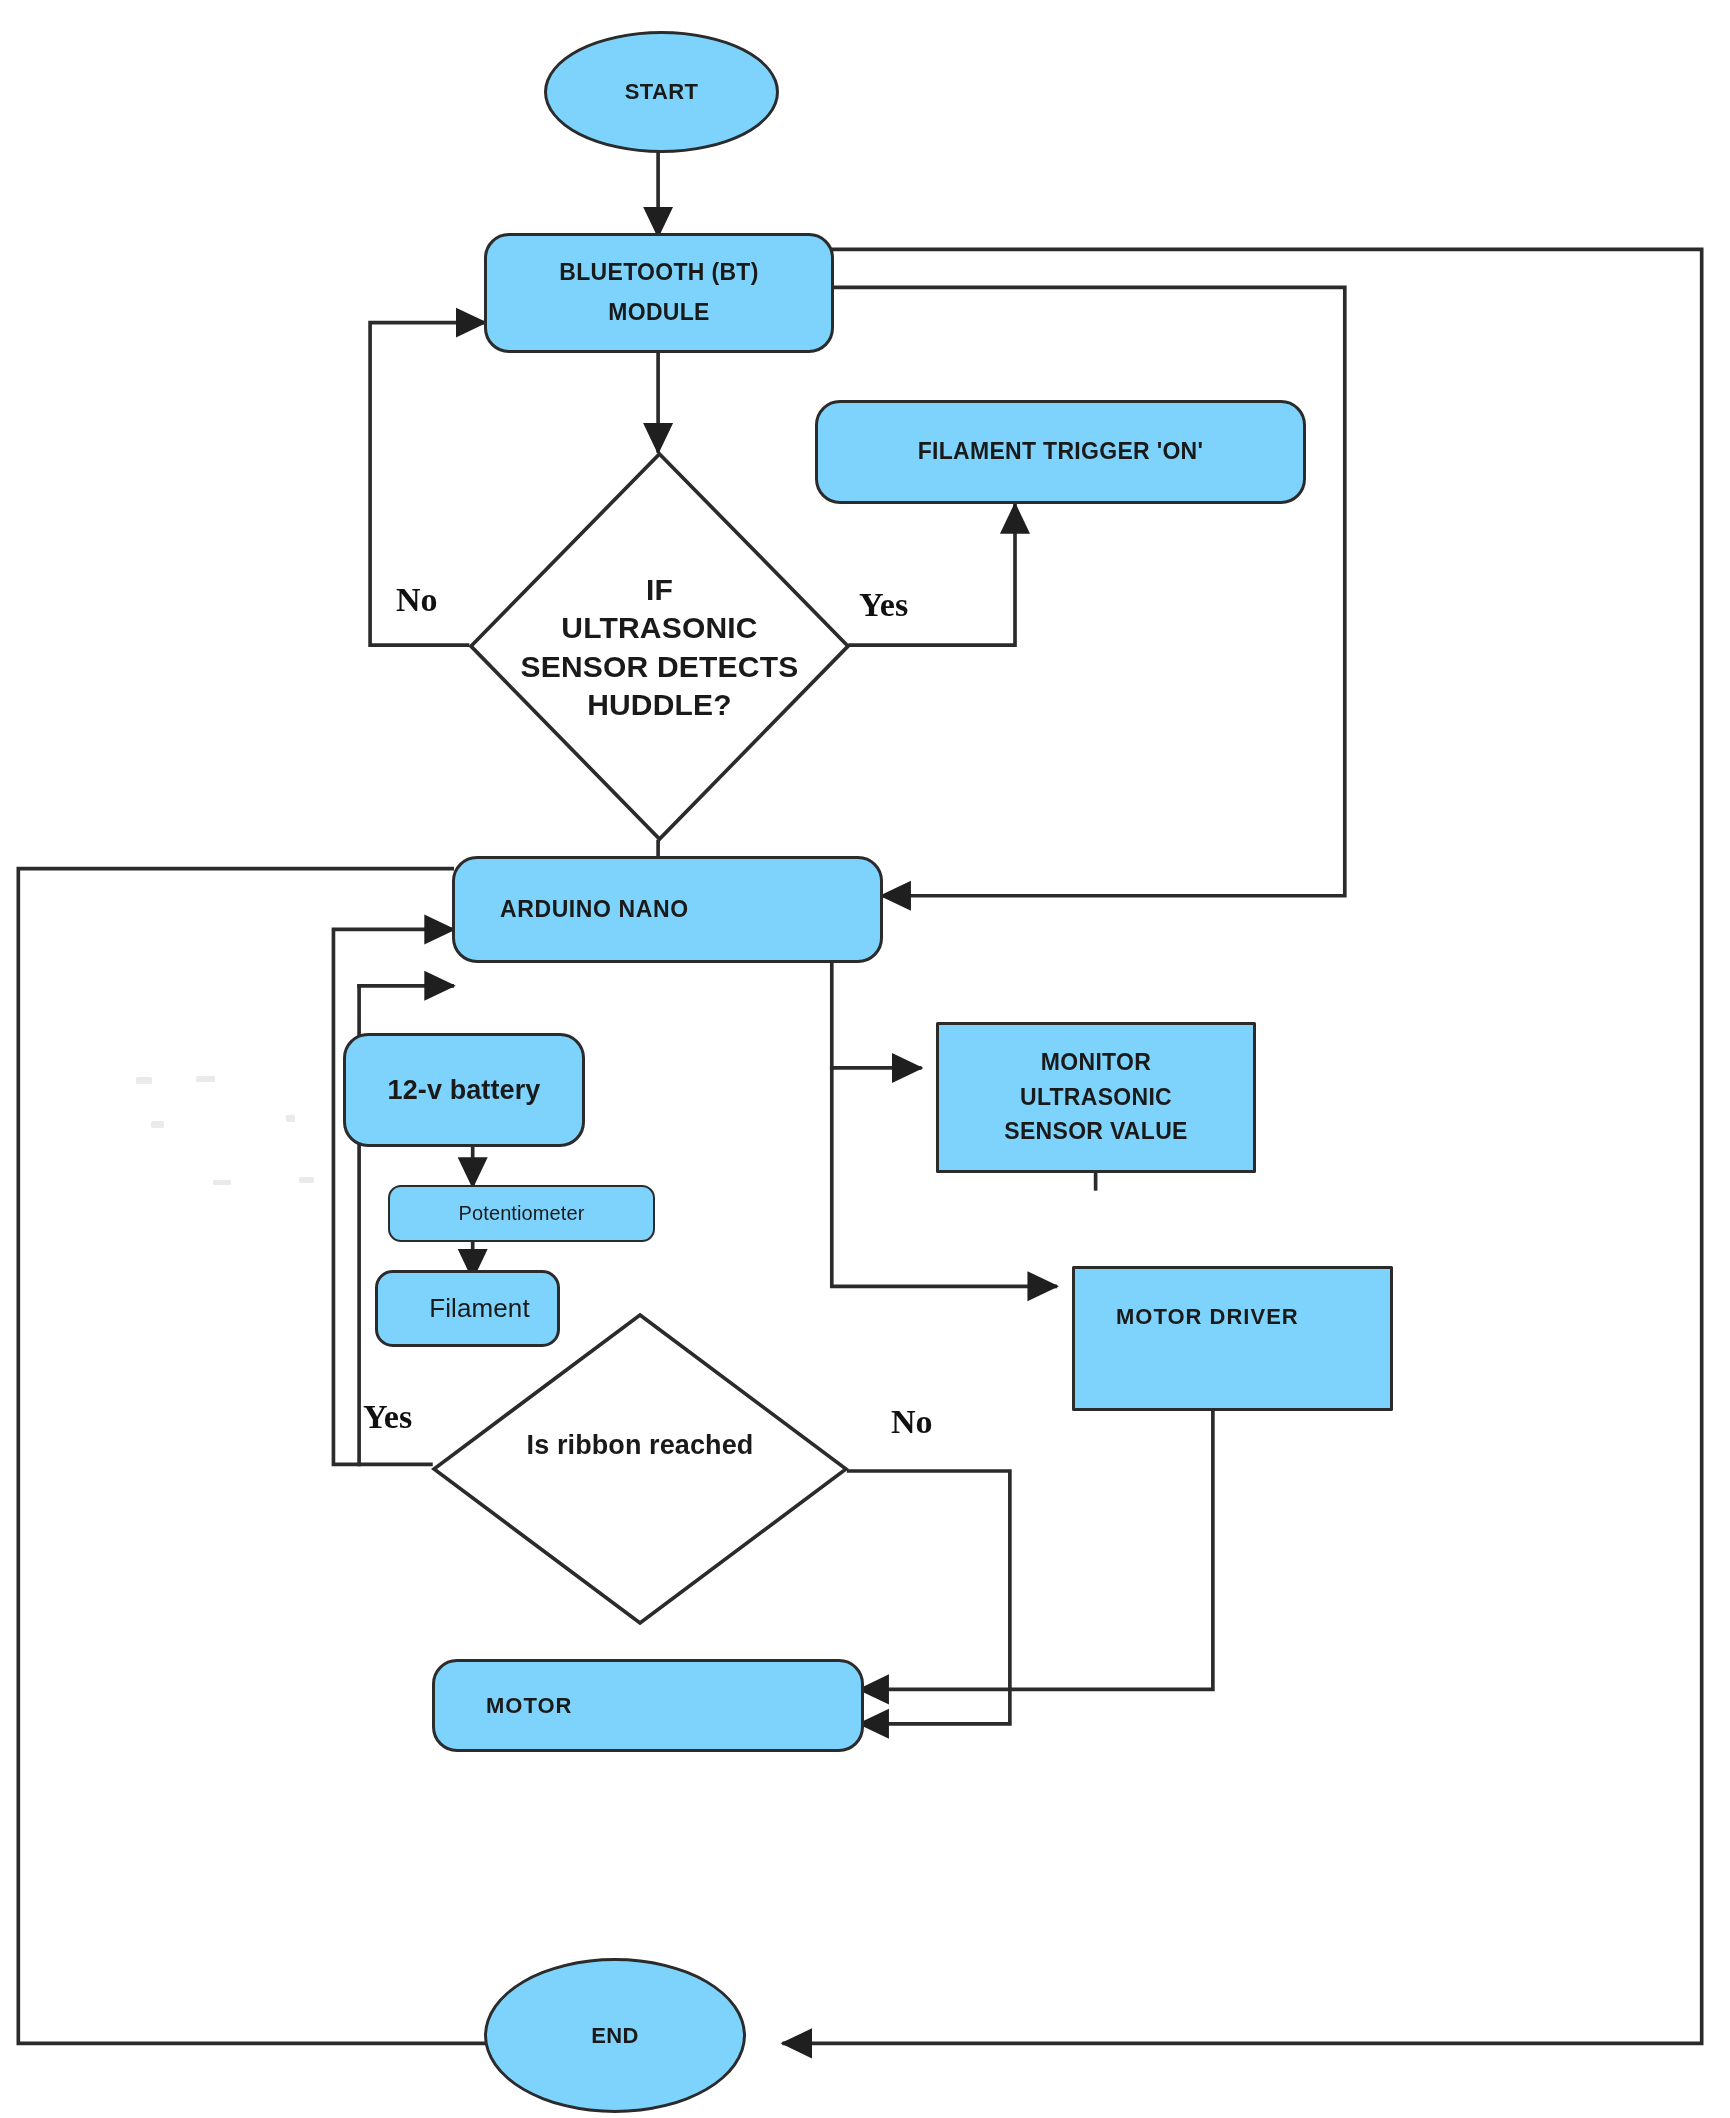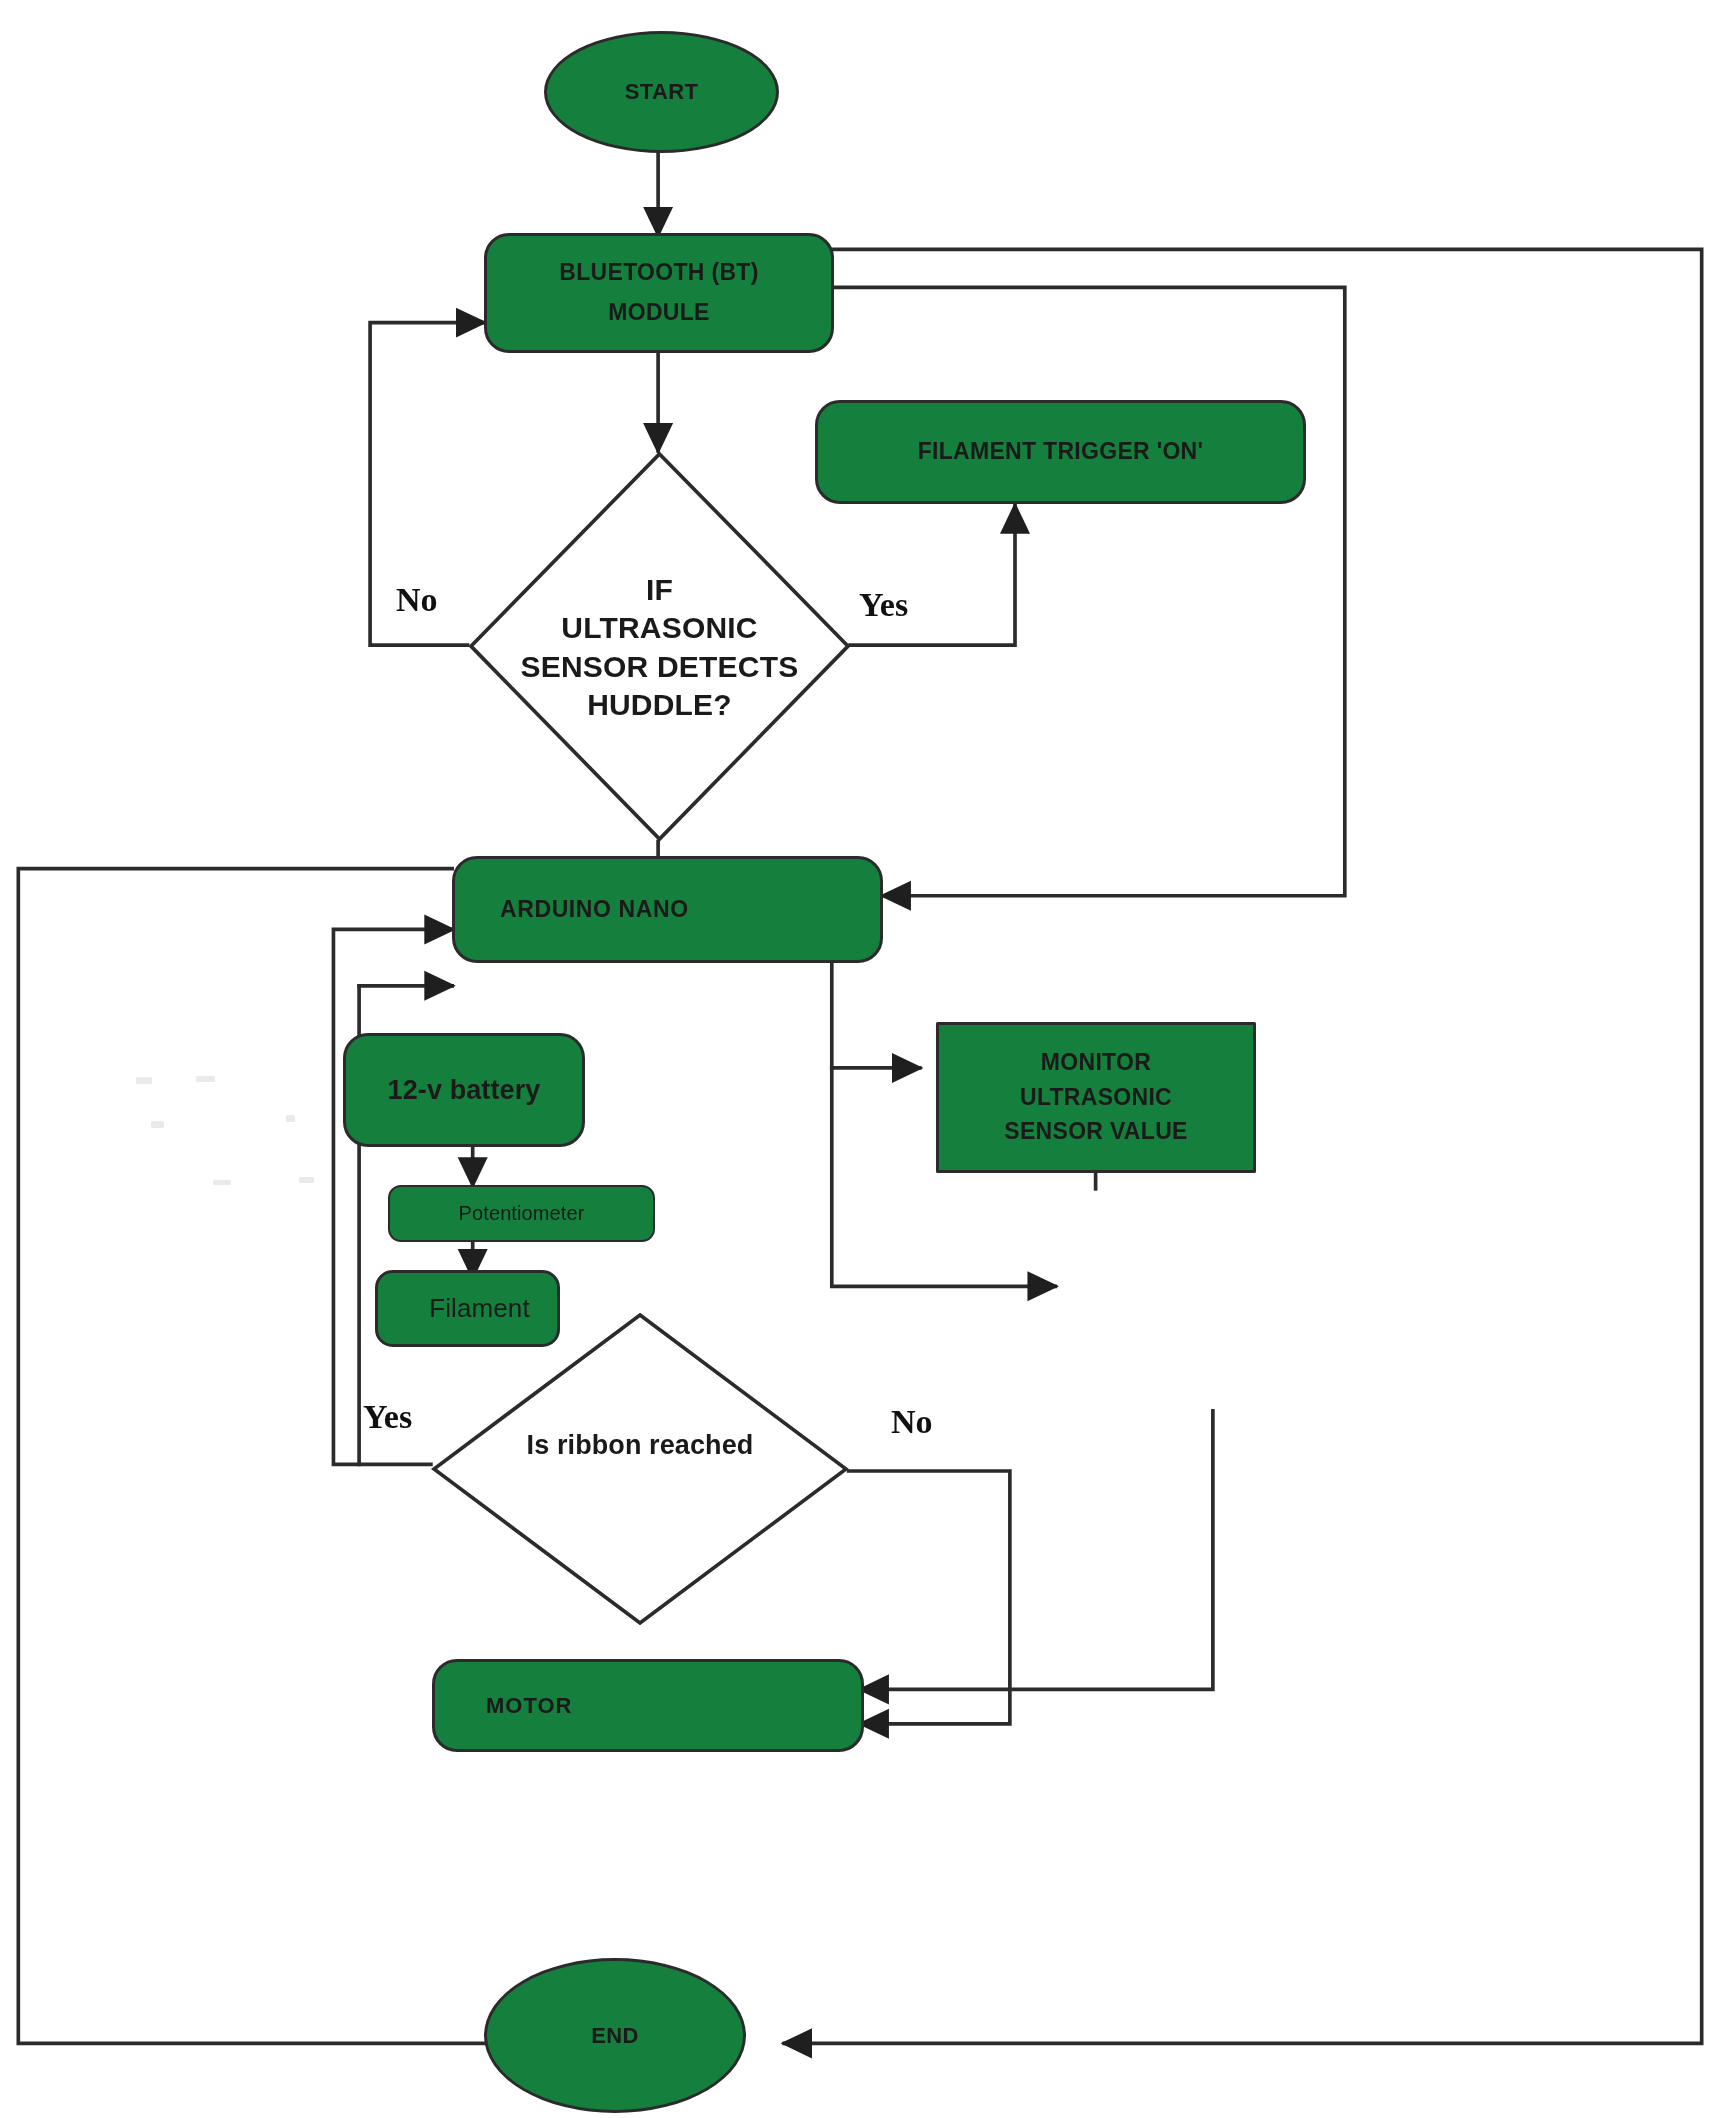--- a/index.html
+++ b/index.html
@@ -1,20 +1,20 @@
 <!DOCTYPE html>
 <html style="font-size:11.7px"><head>
 <meta charset="utf-8">
 <style>
   html,body{margin:0;padding:0;background:#ffffff;}
   body{font-family:"Liberation Sans",sans-serif;}
   #stage{position:relative;width:1731px;height:2119px;background:#ffffff;overflow:hidden;}
   #wires{position:absolute;left:0;top:0;width:1731px;height:2119px;}
 
-  .node{position:absolute;box-sizing:border-box;background:#15803d;display:flex;align-items:center;justify-content:center;text-align:center;color:#1a1a1a;}
+  .node{position:absolute;box-sizing:border-box;background:#7dd3fc;display:flex;align-items:center;justify-content:center;text-align:center;color:#1a1a1a;}
   .rrect{border:3.7px solid #2b2b2b;border-radius:25px;}
   .srect{border:3.7px solid #2b2b2b;border-radius:1.5px;align-items:center;}
   .oval{border:3.7px solid #2b2b2b;border-radius:50%;}
   .diamond-wrap{position:absolute;}
   .diamond-lbl{position:absolute;display:flex;align-items:center;justify-content:center;text-align:center;color:#1a1a1a;}
 
   .t-cond{font-weight:700;font-size:30px;letter-spacing:0.2px;line-height:1.28;}
   .t-boxbold{font-weight:700;font-size:23px;letter-spacing:0.3px;line-height:1.30;}
   .t-ovl{font-weight:700;font-size:22px;letter-spacing:0.4px;}
   .t-small{font-weight:400;font-size:20px;letter-spacing:0.1px;}
@@ -129,20 +129,23 @@
   <div class="node rrect t-med" style="left:375px;top:1270px;width:185px;height:77px;border-radius:17.6px;padding-left:24px;">
     <span>Filament</span>
   </div>
 
   <div class="node srect" style="left:936px;top:1022px;width:320px;height:151px;flex-direction:column;gap:4.4px;">
     <span class="t-boxbold">MONITOR</span>
     <span class="t-boxbold">ULTRASONIC</span>
     <span class="t-boxbold">SENSOR VALUE</span>
   </div>
 
+  <div class="node srect leftalign topalign t-driver" style="left:1072px;top:1266px;width:321px;height:145px;padding-left:41px;padding-top:35px;">
+    <span>MOTOR  DRIVER</span>
+  </div>
 
   <div class="diamond-wrap" style="left:431px;top:1312px;width:418px;height:314px;">
     <svg width="418" height="314" viewBox="0 0 570 428">
       <polygon points="285,4 566,214 285,424 4,214" fill="#ffffff" stroke="#2b2b2b" stroke-width="5"></polygon>
     </svg>
     <div class="diamond-lbl t-ribbon" style="left:0;top:111px;width:418px;height:44px;">
       <span>Is ribbon reached</span>
     </div>
   </div>
 

